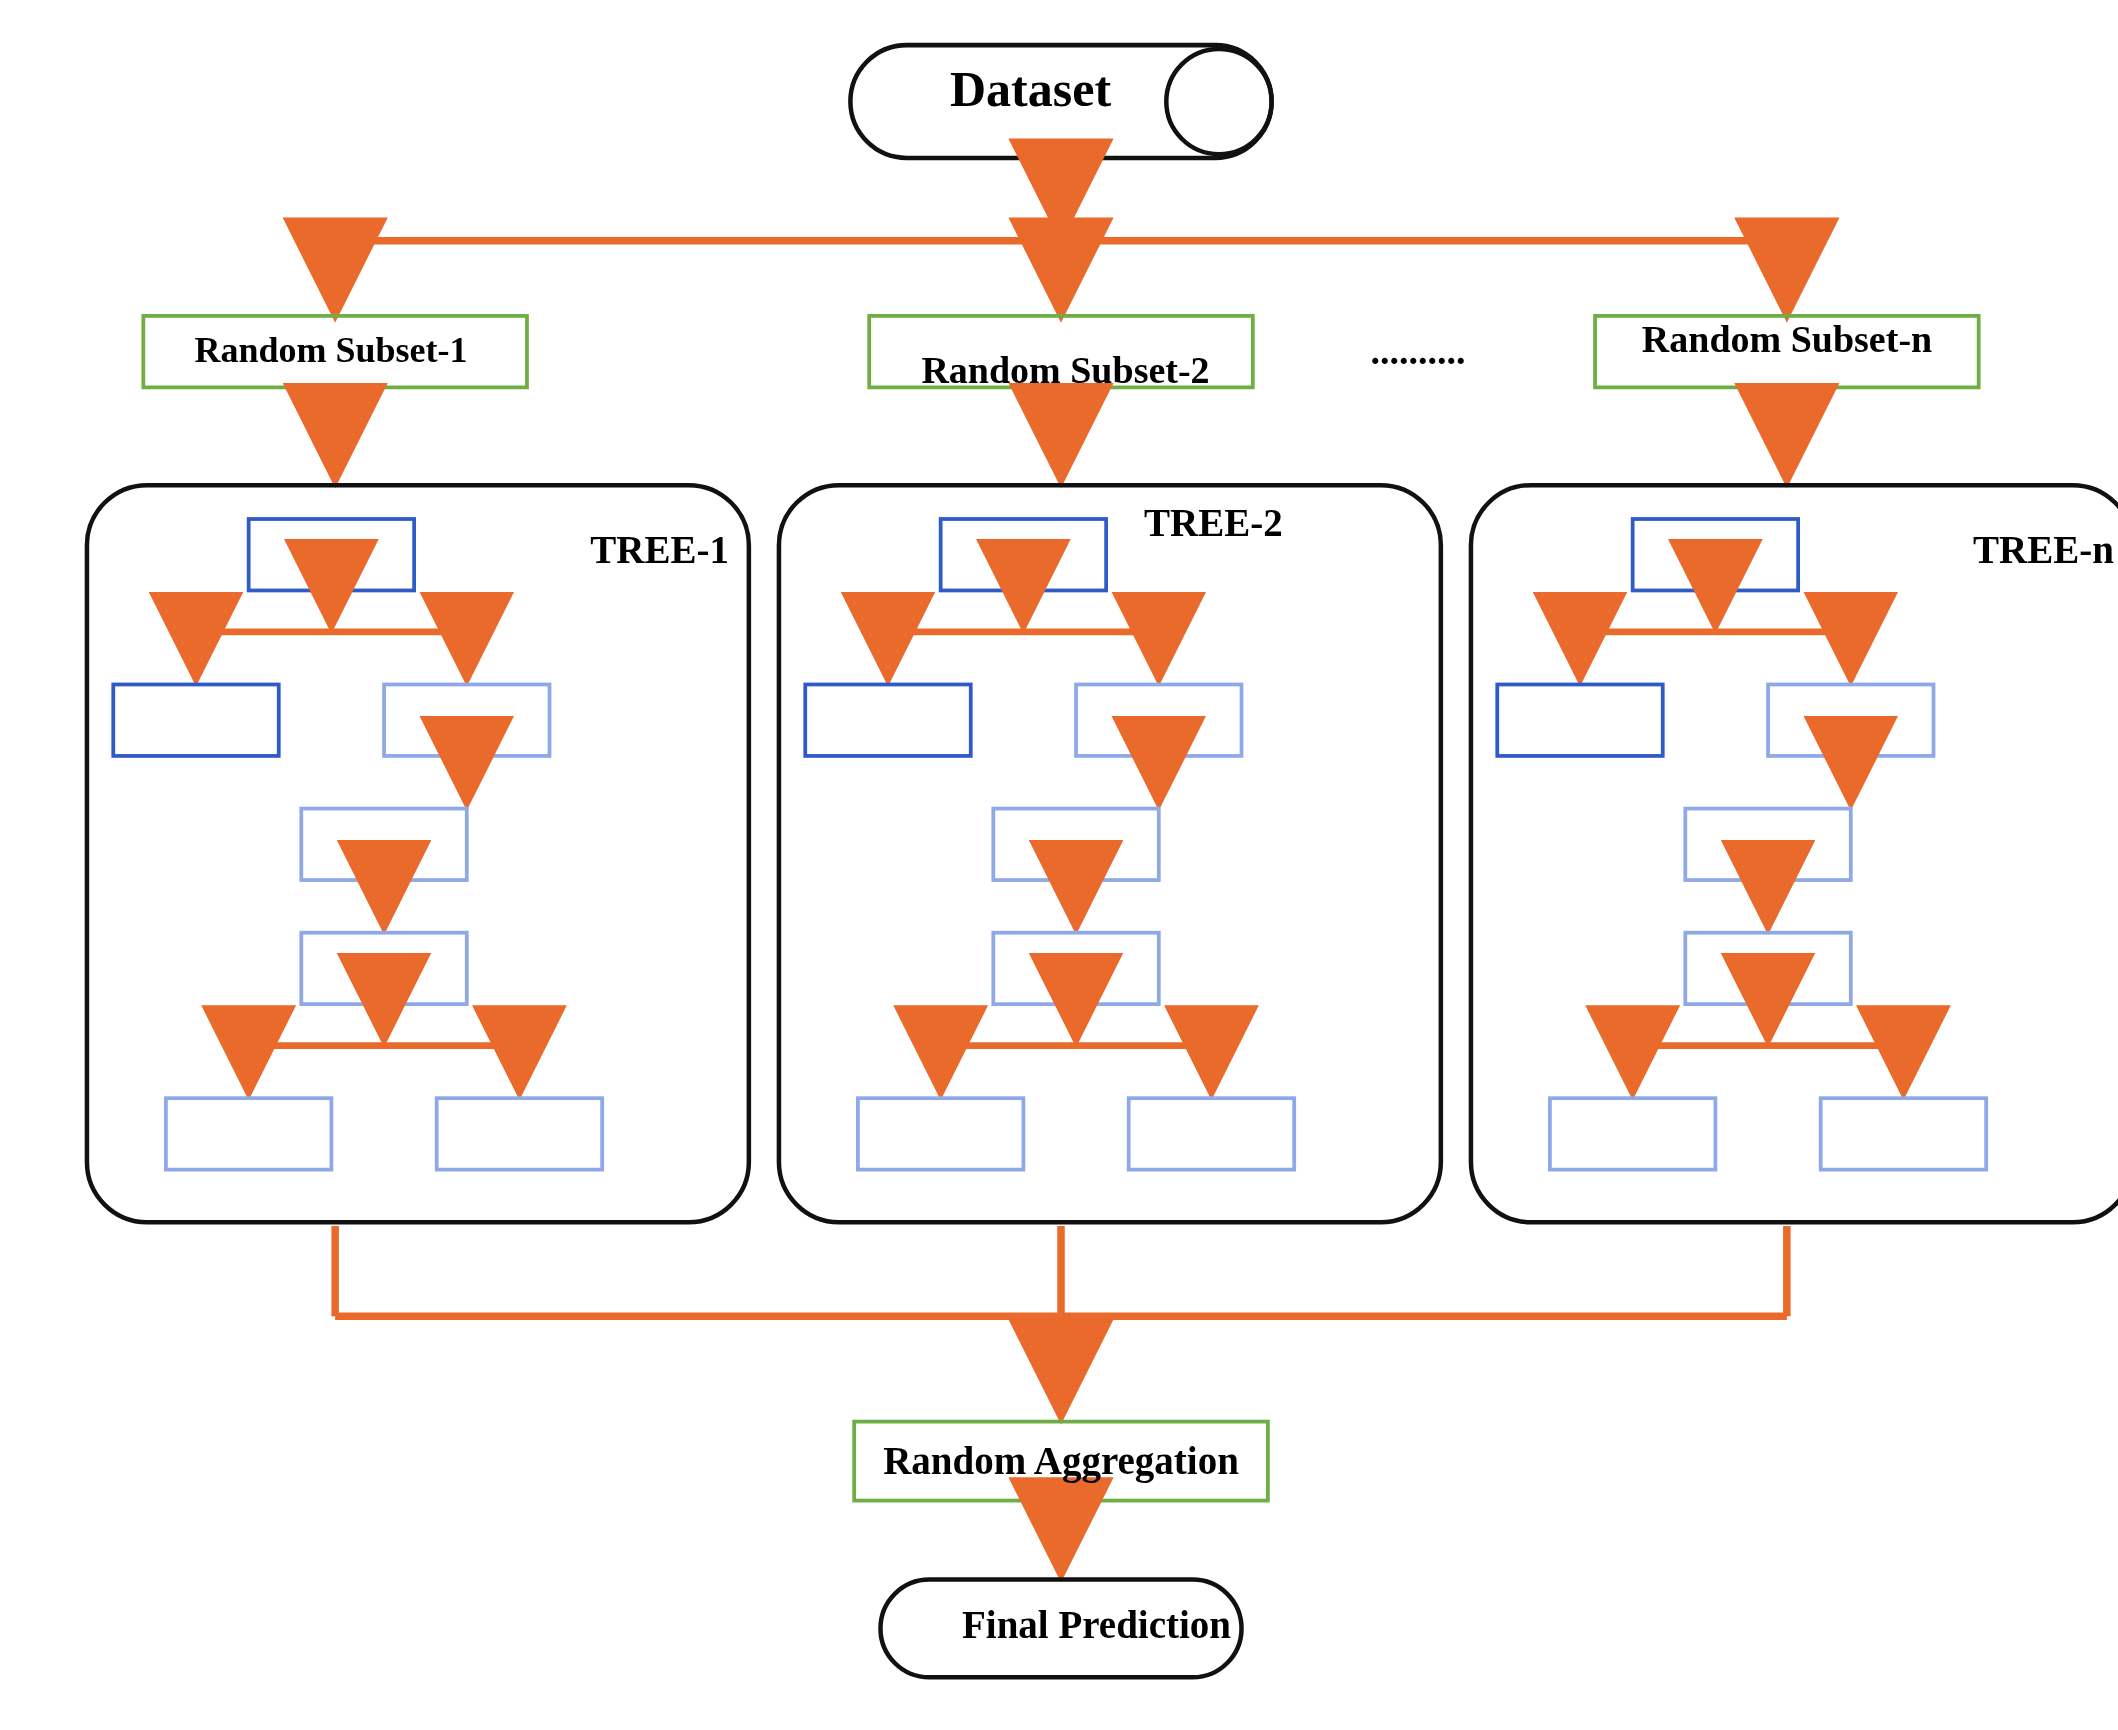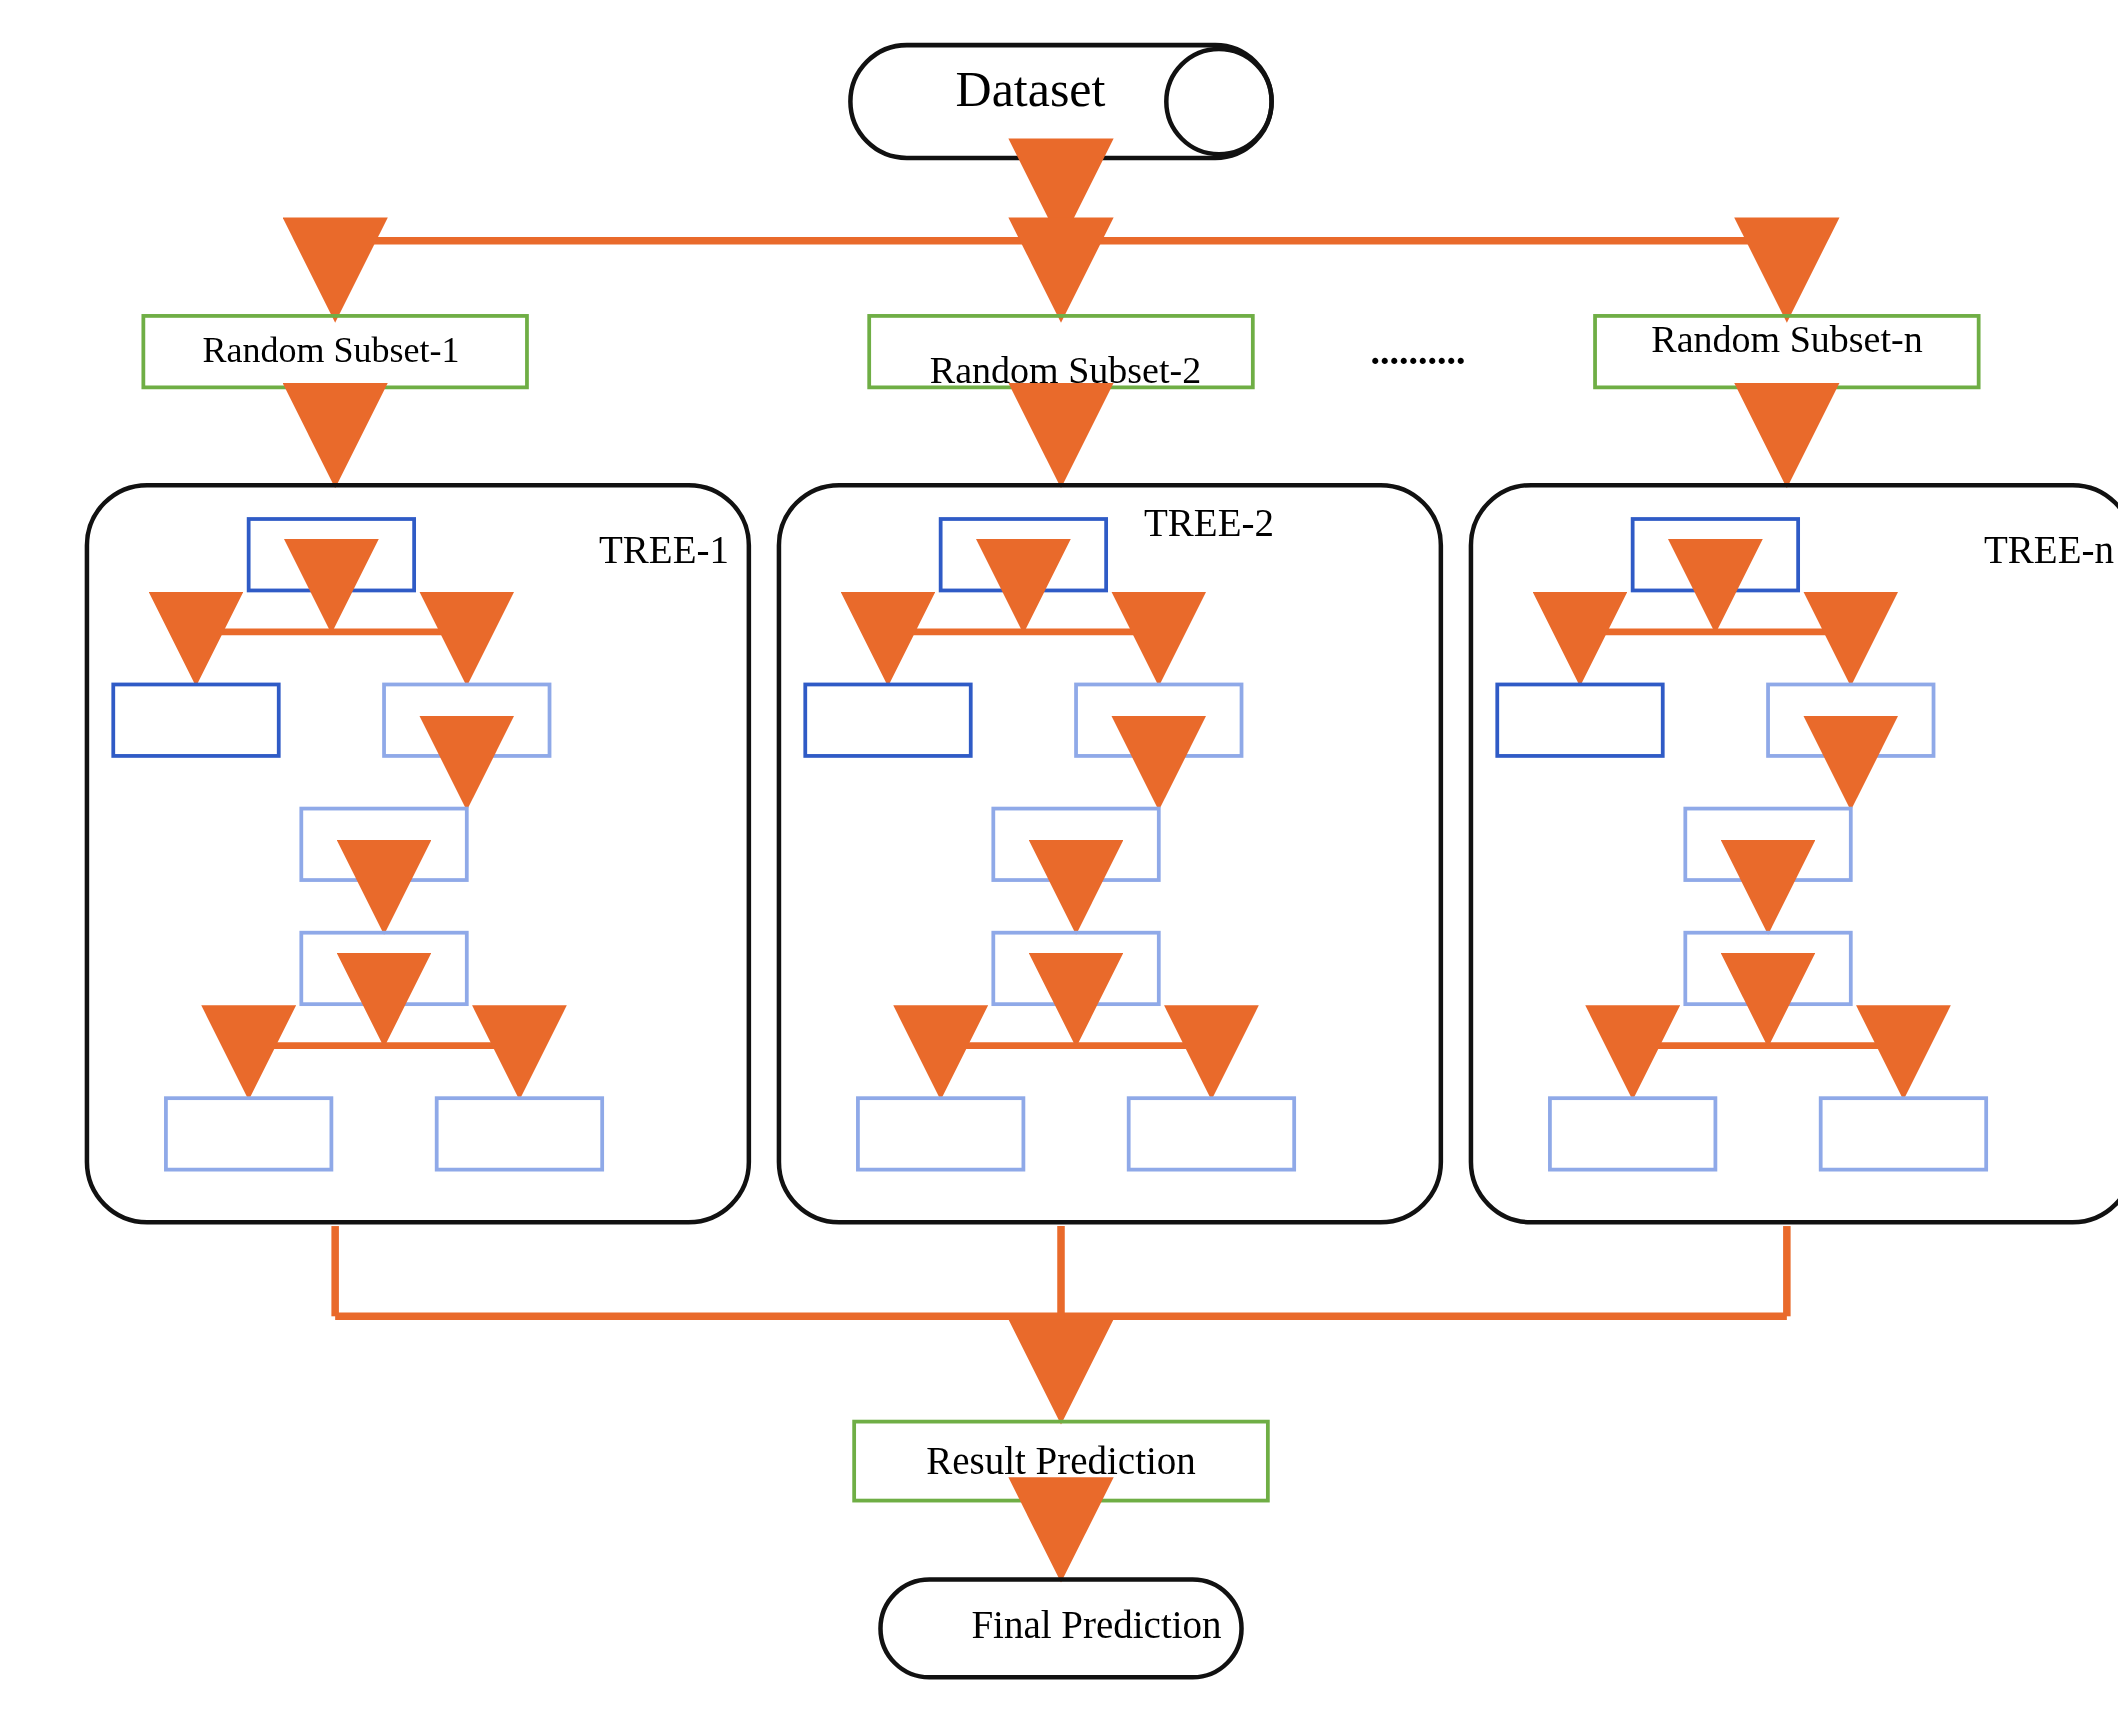--- a/index.html
+++ b/index.html
@@ -1,18 +1,18 @@
 <!DOCTYPE html>
 <html style="font-size:12px"><head>
 <meta charset="utf-8">
 <style>
   html,body{margin:0;padding:0;background:#fff;}
   body{width:2119px;height:1730px;position:relative;font-family:"Times New Roman",serif;}
   svg{position:absolute;top:0;left:0;}
-  .lbl{position:absolute;font-weight:normal;color:#000;white-space:nowrap;text-align:center;}
+  .lbl{position:absolute;font-weight:bold;color:#000;white-space:nowrap;text-align:center;}
 </style>
 </head>
 <body>
 
 <svg width="2119" height="1730" viewBox="0 0 2816 2300">
 <defs>
   <marker id="ah" viewBox="0 0 10 10" refX="9" refY="5" markerWidth="14" markerHeight="14" orient="auto">
     <path d="M0 0 L10 5 L0 10 Z" fill="#E96A2B"></path>
   </marker>
 </defs>
@@ -83,15 +83,15 @@
 <div class="lbl" style="left:143px;top:329px;width:376px;font-size:36px;">Random Subset-1</div>
 <div class="lbl" style="left:869px;top:348px;width:393px;font-size:38px;">Random Subset-2</div>
 <div class="lbl" style="left:1595px;top:317px;width:384px;font-size:38px;">Random Subset-n</div>
 
 <div class="lbl" style="left:1294px;top:329px;width:248px;font-size:38px;font-weight:bold;">..........</div>
 
 <div class="lbl" style="left:451px;top:527px;width:278px;font-size:39px;text-align:right;">TREE-1</div>
 <div class="lbl" style="left:1144px;top:500px;width:278px;font-size:39px;text-align:left;">TREE-2</div>
 <div class="lbl" style="left:1836px;top:527px;width:278px;font-size:39px;text-align:right;">TREE-n</div>
 
-<div class="lbl" style="left:854px;top:1438px;width:414px;font-size:39px;">Result Prediction</div>
+<div class="lbl" style="left:854px;top:1438px;width:414px;font-size:39px;">Random Aggregation</div>
 <div class="lbl" style="left:880px;top:1602px;width:361px;font-size:39px;margin-left:36px;">Final Prediction</div>
 
 
 </body></html>

